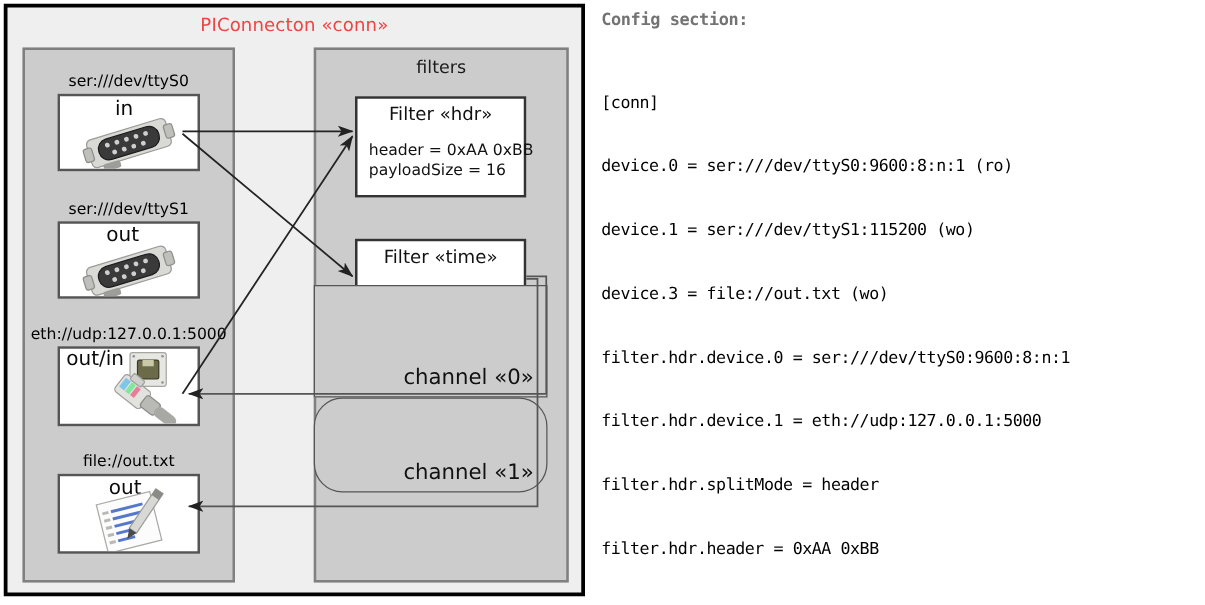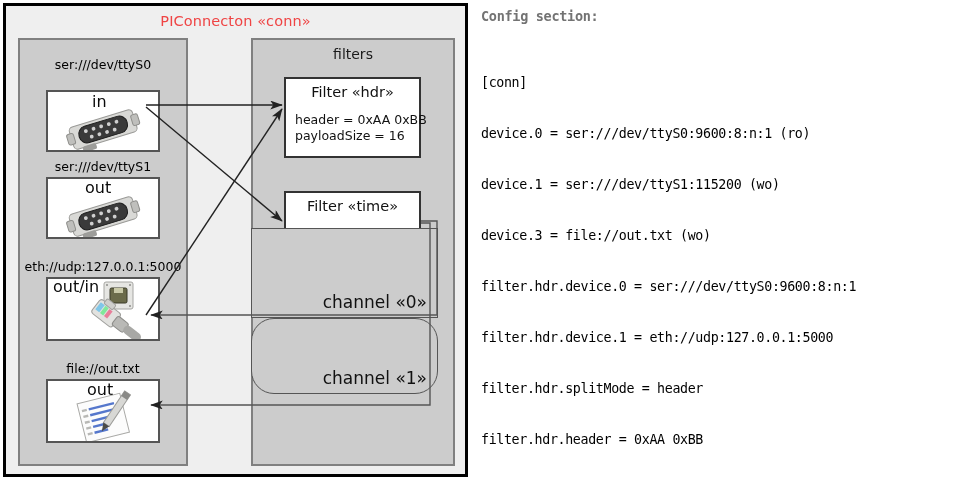--- a/index.html
+++ b/index.html
@@ -96,21 +96,21 @@
 
   <div id="diagram">
     <div class="outer-frame"></div>
 
     <div class="comp-title">PIConnecton «conn»</div>
 
     <div class="panel" id="devices-panel"></div>
 
     <div class="dev-group" style="left:15px;top:54px;width:170px;height:80px;">
       <div class="dev-caption">ser:///dev/ttyS0</div>
-      <div class="dev-box" style="left:28px;top:33px;width:114px;height:62px;">
+      <div class="dev-box" style="left:28px;top:18px;width:114px;height:62px;">
         <div class="dev-dir" style="left:44px;top:0px;">in</div>
         <svg width="110" height="58" viewBox="0 0 110 58" style="position:absolute;left:0;top:3px;">
           <g transform="rotate(-17 55 34)">
             <rect x="22" y="23" width="66" height="23" rx="4" fill="#d9d9d6" stroke="#9a9a97" stroke-width="1"></rect>
             <rect x="30" y="26" width="50" height="17" rx="8" fill="#3a3a3a" stroke="#1d1d1d" stroke-width="1"></rect>
             <g fill="#cfcfcf">
               <circle cx="38" cy="31" r="1.9"></circle>
                 <circle cx="46" cy="31" r="1.9"></circle>
               <circle cx="54" cy="31" r="1.9"></circle>
                 <circle cx="62" cy="31" r="1.9"></circle>

